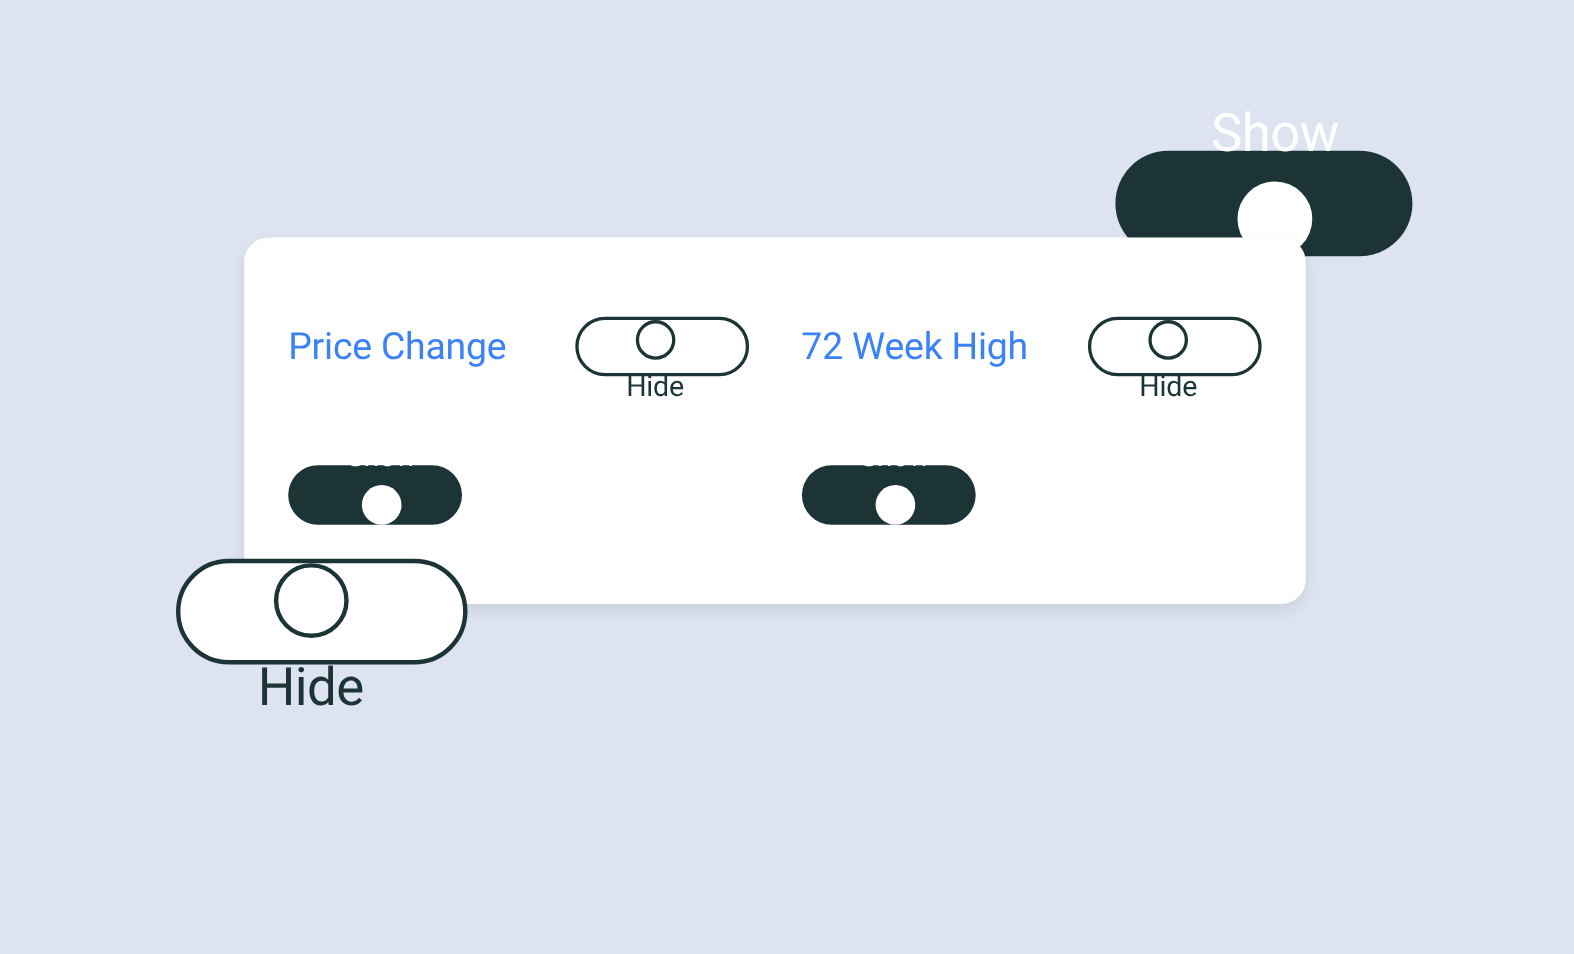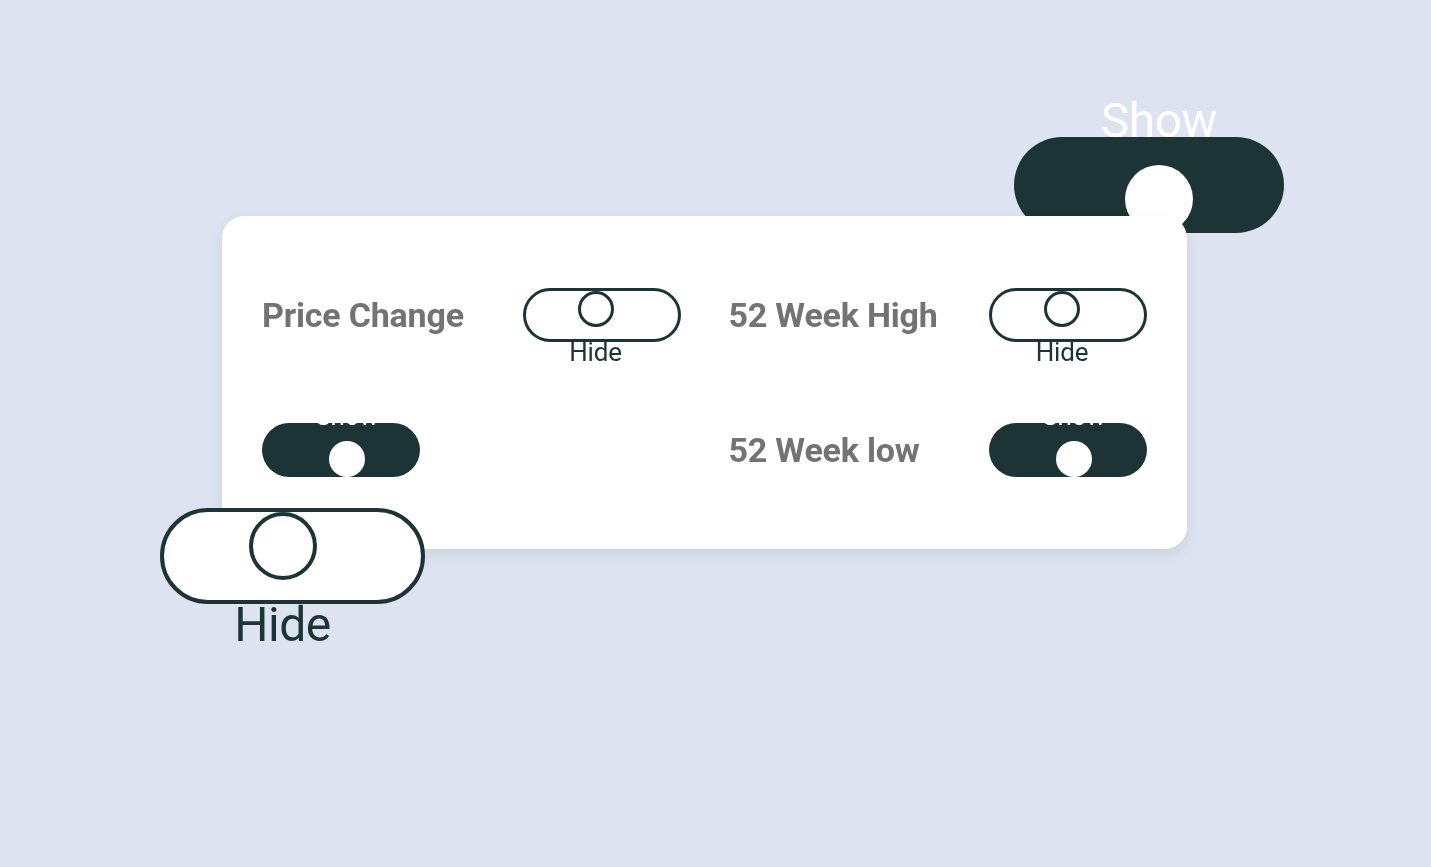--- a/index.html
+++ b/index.html
@@ -37,22 +37,22 @@
 
     .setting {
       display: flex;
       align-items: center;
       justify-content: space-between;
       gap: 18px;
     }
 
     .setting-label {
       font-size: 34px;
-      font-weight: 700;
-      color: #737373;
+      font-weight: 400;
+      color: #3b82f6;
       letter-spacing: -0.2px;
     }
 
     .toggle {
       height: 54px;
       border-radius: 999px;
       display: inline-flex;
       align-items: center;
       cursor: pointer;
       user-select: none;
@@ -184,36 +184,35 @@
 
   <div class="setting">
     <span class="setting-label">Price Change</span>
     <div class="toggle small off">
       <span class="knob"></span>
       <span class="tlabel">Hide</span>
     </div>
   </div>
 
   <div class="setting">
-    <span class="setting-label">52 Week High</span>
+    <span class="setting-label">72 Week High</span>
     <div class="toggle small off">
       <span class="knob"></span>
       <span class="tlabel">Hide</span>
     </div>
   </div>
 
   <div class="setting">
     <div class="toggle small on">
       <span class="tlabel">Show</span>
       <span class="knob"></span>
     </div>
   </div>
 
   <div class="setting">
-    <span class="setting-label">52 Week low</span>
     <div class="toggle small on">
       <span class="tlabel">Show</span>
       <span class="knob"></span>
     </div>
   </div>
 
 </div>
 
 <div class="toggle large off float-hide">
   <span class="knob"></span>

